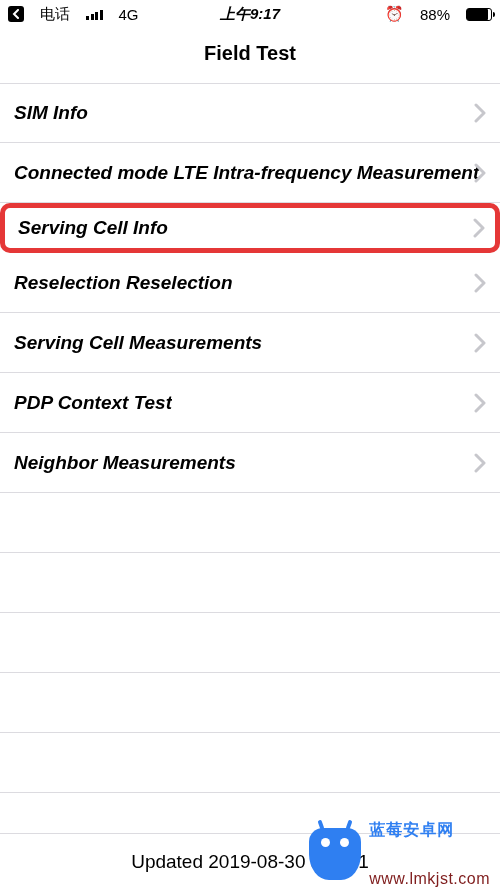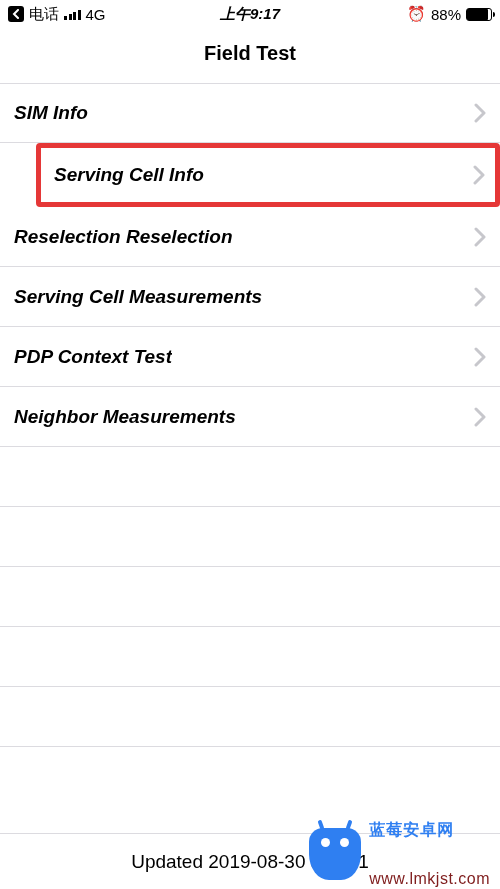--- a/index.html
+++ b/index.html
@@ -14,21 +14,21 @@
   .status-bar {
     height: 28px;
     display: flex;
     align-items: center;
     justify-content: space-between;
     padding: 0 8px;
     font-size: 15px;
     font-weight: 500;
     color: #000;
   }
-  .status-left, .status-right { display: flex; align-items: center; gap: 5px; }
+  .status-left, .status-right { display: flex; align-items: center; gap: 16px; }
   .status-center { position:absolute; left:50%; transform:translateX(-50%); font-weight:600;font-style:italic; }
   .back-chip {
     background:#000; color:#fff; width:16px; height:16px; border-radius:3px;
     display:flex; align-items:center; justify-content:center; font-size:12px;
   }
   .signal-bars { display:flex; align-items:flex-end; gap:1.5px; height:12px;}
   .signal-bars span { width:3px; background:#000; display:block; }
   .signal-bars span:nth-child(1){height:4px}
   .signal-bars span:nth-child(2){height:6px}
   .signal-bars span:nth-child(3){height:8px}
@@ -76,23 +76,22 @@
     position:absolute;
     right:14px;
     top:50%;
     transform:translateY(-50%);
     color:#c7c7cc;
   }
   .chevron svg { display:block; }
 
   .highlight {
     border:5px solid #e53737;
-    border-radius:4px;
-    height:64px;
-    margin-left:36px;
+    border-radius:10px;
+    height:50px;
   }
   .highlight .row-label { margin-left:-1px; }
   .highlight .chevron { right:10px; }
 
   .footer {
     position:absolute;
     left:0; right:0; bottom:0;
     height:56px;
     border-top:1px solid #dcdbe0;
     background:#fff;
@@ -166,20 +165,28 @@
 
   <div class="row">
     <span class="row-label">SIM Info</span>
     <span class="chevron">
       <svg width="12" height="20" viewBox="0 0 12 20">
           <path d="M2 2 L10 10 L2 18" stroke="#c7c7cc" stroke-width="3" fill="none" stroke-linecap="round" stroke-linejoin="round"></path>
         </svg>
     </span>
   </div>
 
+  <div class="row">
+    <span class="row-label">Connected mode LTE Intra-frequency Measurement</span>
+    <span class="chevron">
+      <svg width="12" height="20" viewBox="0 0 12 20">
+          <path d="M2 2 L10 10 L2 18" stroke="#c7c7cc" stroke-width="3" fill="none" stroke-linecap="round" stroke-linejoin="round"></path>
+        </svg>
+    </span>
+  </div>
 
   <div class="row highlight">
     <span class="row-label">Serving Cell Info</span>
     <span class="chevron">
       <svg width="12" height="20" viewBox="0 0 12 20">
           <path d="M2 2 L10 10 L2 18" stroke="#c7c7cc" stroke-width="3" fill="none" stroke-linecap="round" stroke-linejoin="round"></path>
         </svg>
     </span>
   </div>
 

